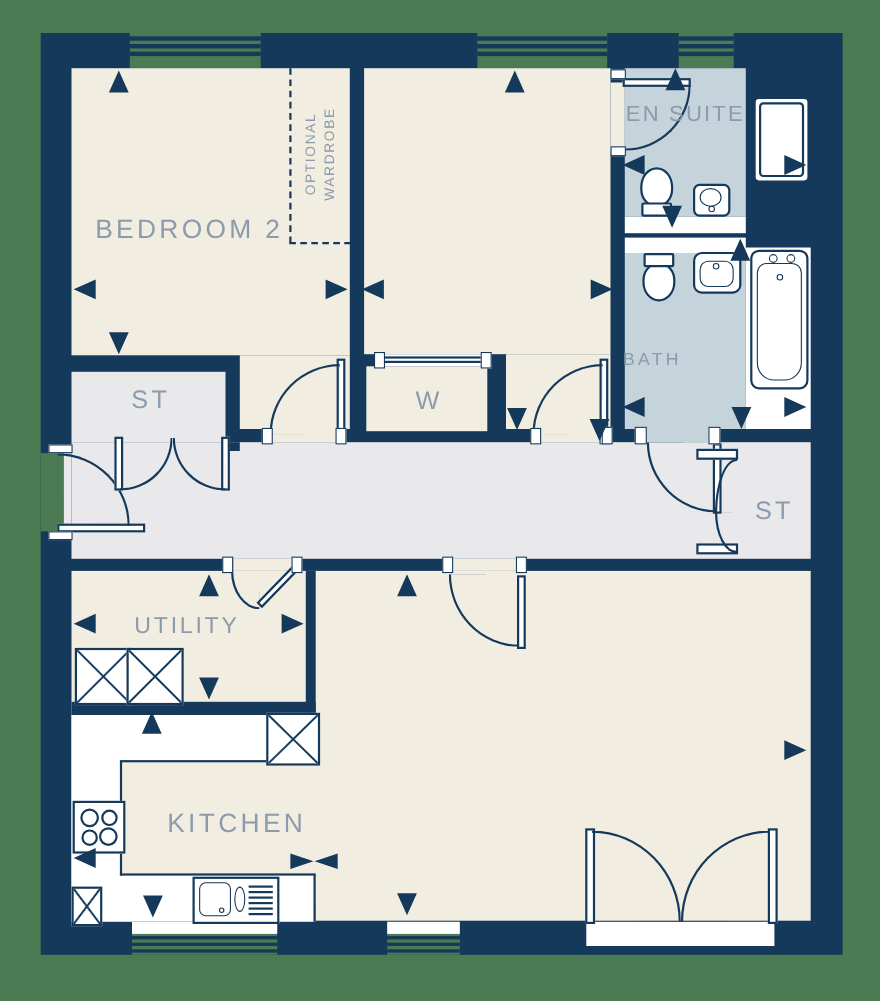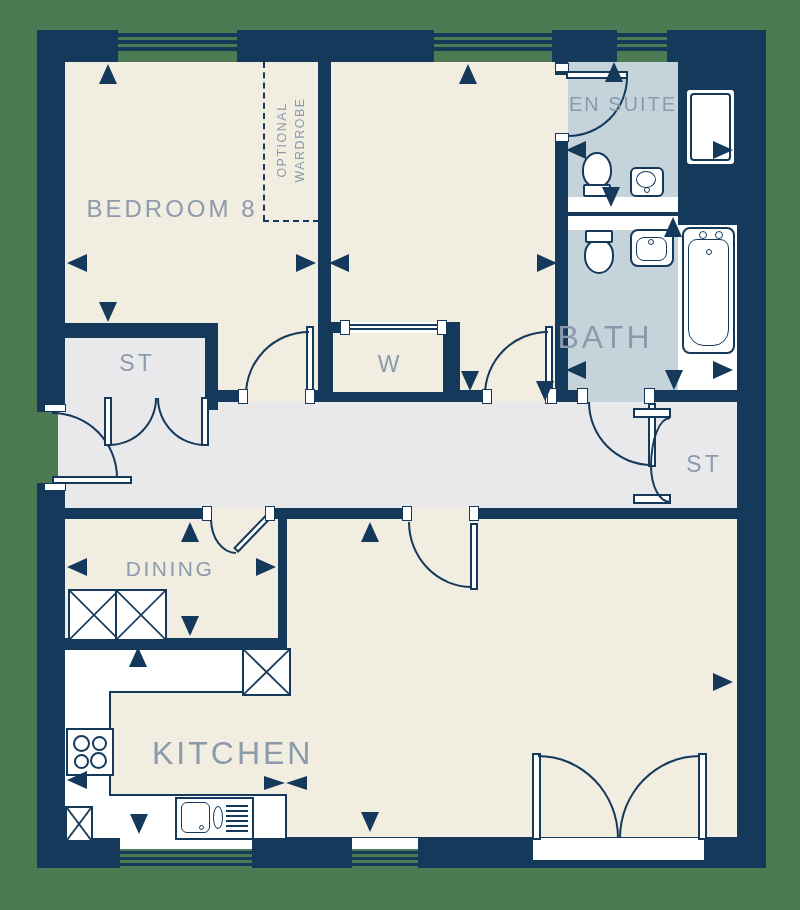--- a/index.html
+++ b/index.html
@@ -227,28 +227,28 @@
     <div class="jamb" style="left:607px;top:358px;width:9px;height:14px"></div>
     <div class="jamb" style="left:303px;top:290px;width:8px;height:13px"></div>
     <div class="jamb" style="left:400px;top:290px;width:8px;height:13px"></div>
     <div class="jamb" style="left:165px;top:476px;width:8px;height:13px"></div>
     <div class="jamb" style="left:228px;top:476px;width:8px;height:13px"></div>
     <div class="jamb" style="left:365px;top:476px;width:8px;height:13px"></div>
     <div class="jamb" style="left:432px;top:476px;width:8px;height:13px"></div>
     <div class="jamb" style="left:518px;top:33px;width:12px;height:7px"></div>
     <div class="jamb" style="left:518px;top:103px;width:12px;height:7px"></div>
 
-    <div class="lbl" style="left:25px;top:165px;width:220px;font-size:24px">BEDROOM 8</div>
+    <div class="lbl" style="left:25px;top:165px;width:220px;font-size:24px">BEDROOM 2</div>
     <div class="lbl" style="left:529px;top:63px;width:114px;font-size:20px;letter-spacing:2px">EN SUITE</div>
-    <div class="lbl" style="left:512px;top:289px;width:112px;font-size:32px">BATH</div>
+    <div class="lbl" style="left:500px;top:289px;width:112px;font-size:16px">BATH</div>
     <div class="lbl" style="left:70px;top:320px;width:60px;font-size:23px">ST</div>
     <div class="lbl" style="left:323px;top:321px;width:60px;font-size:23px">W</div>
     <div class="lbl" style="left:637px;top:421px;width:60px;font-size:23px">ST</div>
-    <div class="lbl" style="left:73px;top:527px;width:120px;font-size:21px;letter-spacing:2.5px">DINING</div>
-    <div class="lbl" style="left:115px;top:705px;width:120px;font-size:32px">KITCHEN</div>
+    <div class="lbl" style="left:73px;top:527px;width:120px;font-size:21px;letter-spacing:2.5px">UTILITY</div>
+    <div class="lbl" style="left:115px;top:705px;width:120px;font-size:24px">KITCHEN</div>
     <div class="lbl" style="left:194px;top:92px;width:120px;height:36px;transform:rotate(-90deg);font-size:12.5px;letter-spacing:1.5px;line-height:1.45">
       <div>OPTIONAL</div>
       <div>WARDROBE</div>
     </div>
 
   <div class="ar up" style="left: 62px; top: 34px;"></div>
       <div class="ar left" style="left: 30px; top: 224px;"></div>
       <div class="ar right" style="left: 259px; top: 224px;"></div>
       <div class="ar left" style="left: 292px; top: 224px;"></div>
       <div class="ar up" style="left: 422px; top: 34px;"></div>

